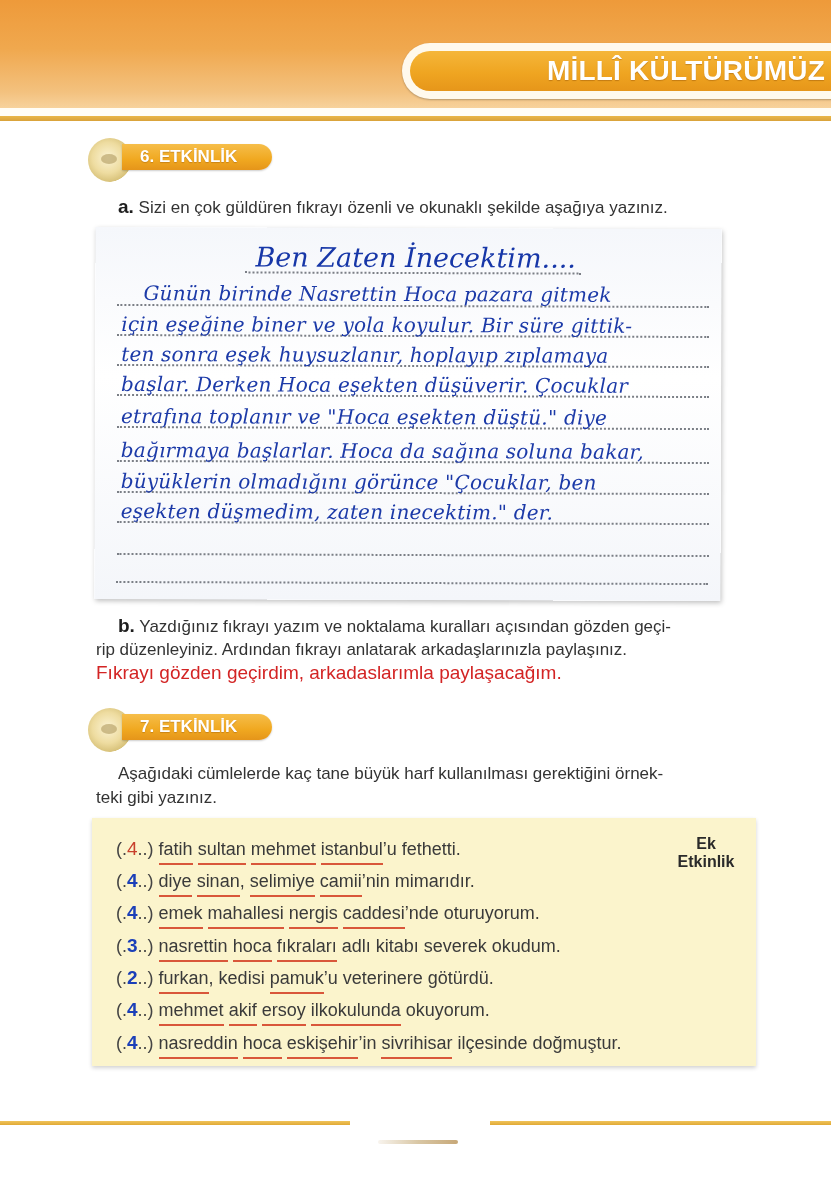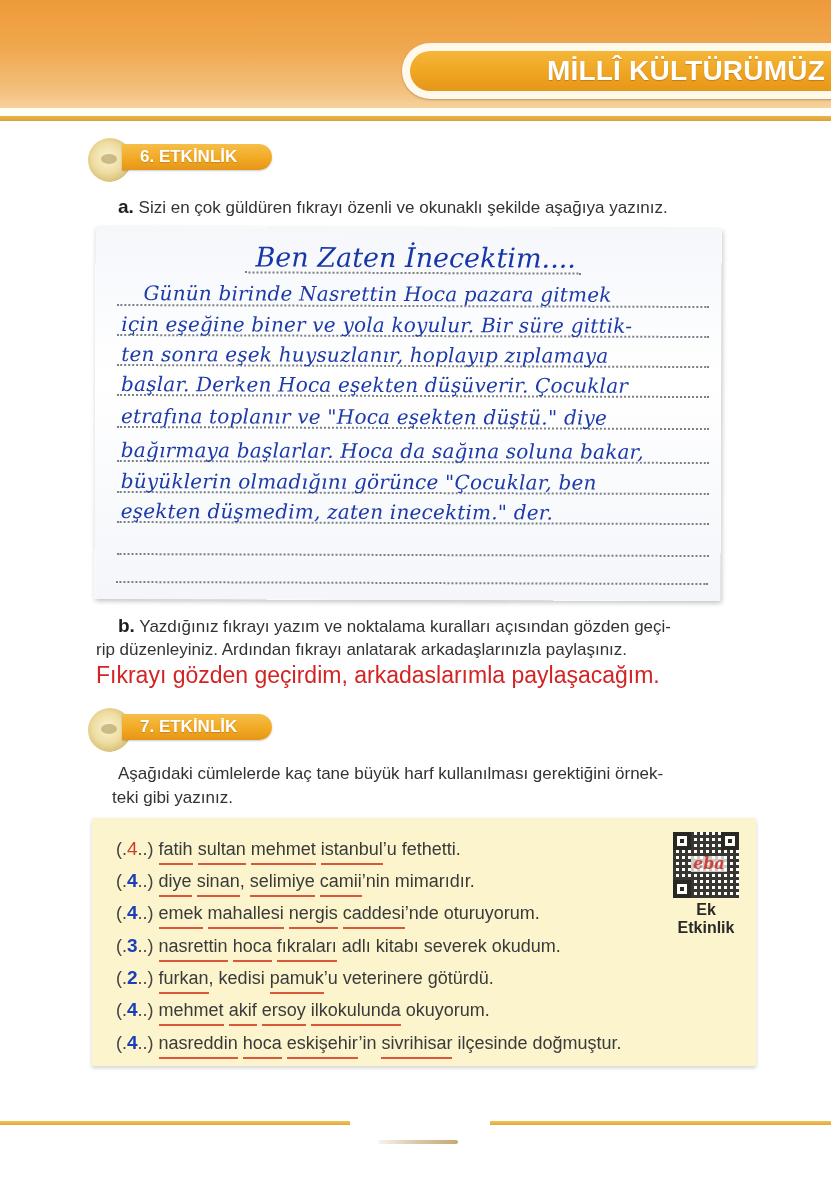--- a/index.html
+++ b/index.html
@@ -68,21 +68,21 @@
   .hand-title {
     position: absolute; left: 160px; top: 14px;
     font-family: "DejaVu Serif", serif; font-style: italic; color: #1737a8; font-size: 27px;
   }
   .hand-line {
     position: absolute; left: 26px; right: 10px;
     font-family: "DejaVu Serif", serif; font-style: italic; color: #1c3aa8; font-size: 20px;
     white-space: nowrap; letter-spacing: 0.2px;
   }
 
-  .answer-red { position: absolute; left: 96px; top: 662px; font-size: 23px; color: #d32424; }
+  .answer-red { position: absolute; left: 96px; top: 662px; font-size: 19px; color: #d32424; }
 
   
   .exercise-box {
     position: absolute; left: 92px; top: 818px; width: 664px; height: 248px;
     background: #fbf4cc; box-shadow: 0 2px 4px rgba(0,0,0,0.18);
   }
   .ex-row {
     position: absolute; left: 24px; height: 28px; font-size: 18px; color: #3a3a3a;
     display: flex; align-items: baseline; white-space: nowrap;
   }
@@ -167,21 +167,21 @@
 <div class="answer-red">Fıkrayı gözden geçirdim, arkadaslarımla paylaşacağım.</div>
 
 <div class="activity-badge" style="left:88px; top:712px; width:190px;">
   <span class="badge-flower"></span>
   <span class="badge-pill" style="width:150px;">
     <span class="badge-label">7. ETKİNLİK</span>
   </span>
 </div>
 
 <div class="instruction" style="left:118px; top:762px;">Aşağıdaki cümlelerde kaç tane büyük harf kullanılması gerektiğini örnek-</div>
-<div class="instruction" style="left:96px; top:786px;margin-left:16px;">teki gibi yazınız.</div>
+<div class="instruction" style="left:96px; top:786px;">teki gibi yazınız.</div>
 
 <div class="exercise-box">
   <div id="ex-rows">
       <div class="ex-row" style="top: 20px;">
         <span class="ex-paren">(.</span>
         <span class="ex-answer red">4</span>
         <span class="ex-paren" style="white-space: pre;">..) </span>
         <span class="ex-text" style="white-space: pre;"><u>fatih</u><span> </span><u>sultan</u><span> </span><u>mehmet</u><span> </span><u>istanbul</u><span>’u fethetti.</span></span>
       </div>
       <div class="ex-row" style="top: 52px;">
@@ -215,25 +215,19 @@
         <span class="ex-text" style="white-space: pre;"><u>mehmet</u><span> </span><u>akif</u><span> </span><u>ersoy</u><span> </span><u>ilkokulunda</u><span> okuyorum.</span></span>
       </div>
       <div class="ex-row" style="top: 214px;">
         <span class="ex-paren">(.</span>
         <span class="ex-answer">4</span>
         <span class="ex-paren" style="white-space: pre;">..) </span>
         <span class="ex-text" style="white-space: pre;"><u>nasreddin</u><span> </span><u>hoca</u><span> </span><u>eskişehir</u><span>’in </span><u>sivrihisar</u><span> ilçesinde doğmuştur.</span></span>
       </div>
     </div>
   <div class="qr-wrap">
-    <div class="qr">
-      <span class="qr-finder" style="left:0;top:0;"></span>
-      <span class="qr-finder" style="right:0;top:0;"></span>
-      <span class="qr-finder" style="left:0;bottom:0;"></span>
-      <span class="qr-logo">eba</span>
-    </div>
     <div class="qr-label">Ek Etkinlik</div>
   </div>
 </div>
 
 <div class="footer-line" style="left:0; width:350px;"></div>
 <div class="footer-line" style="left:490px; width:341px;"></div>
 <div class="footer-mark"></div>
 
 </body></html>

